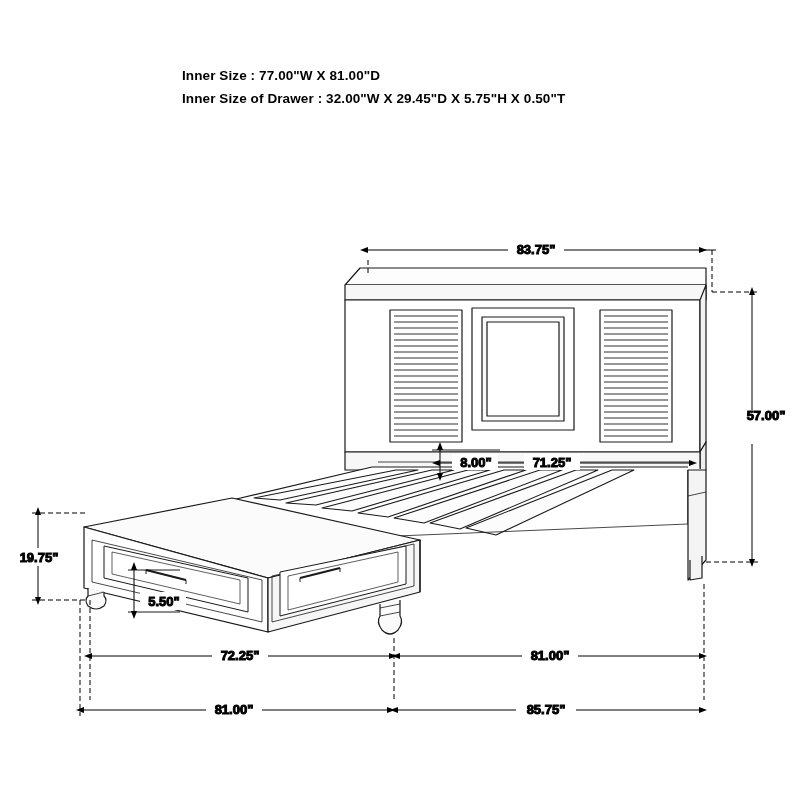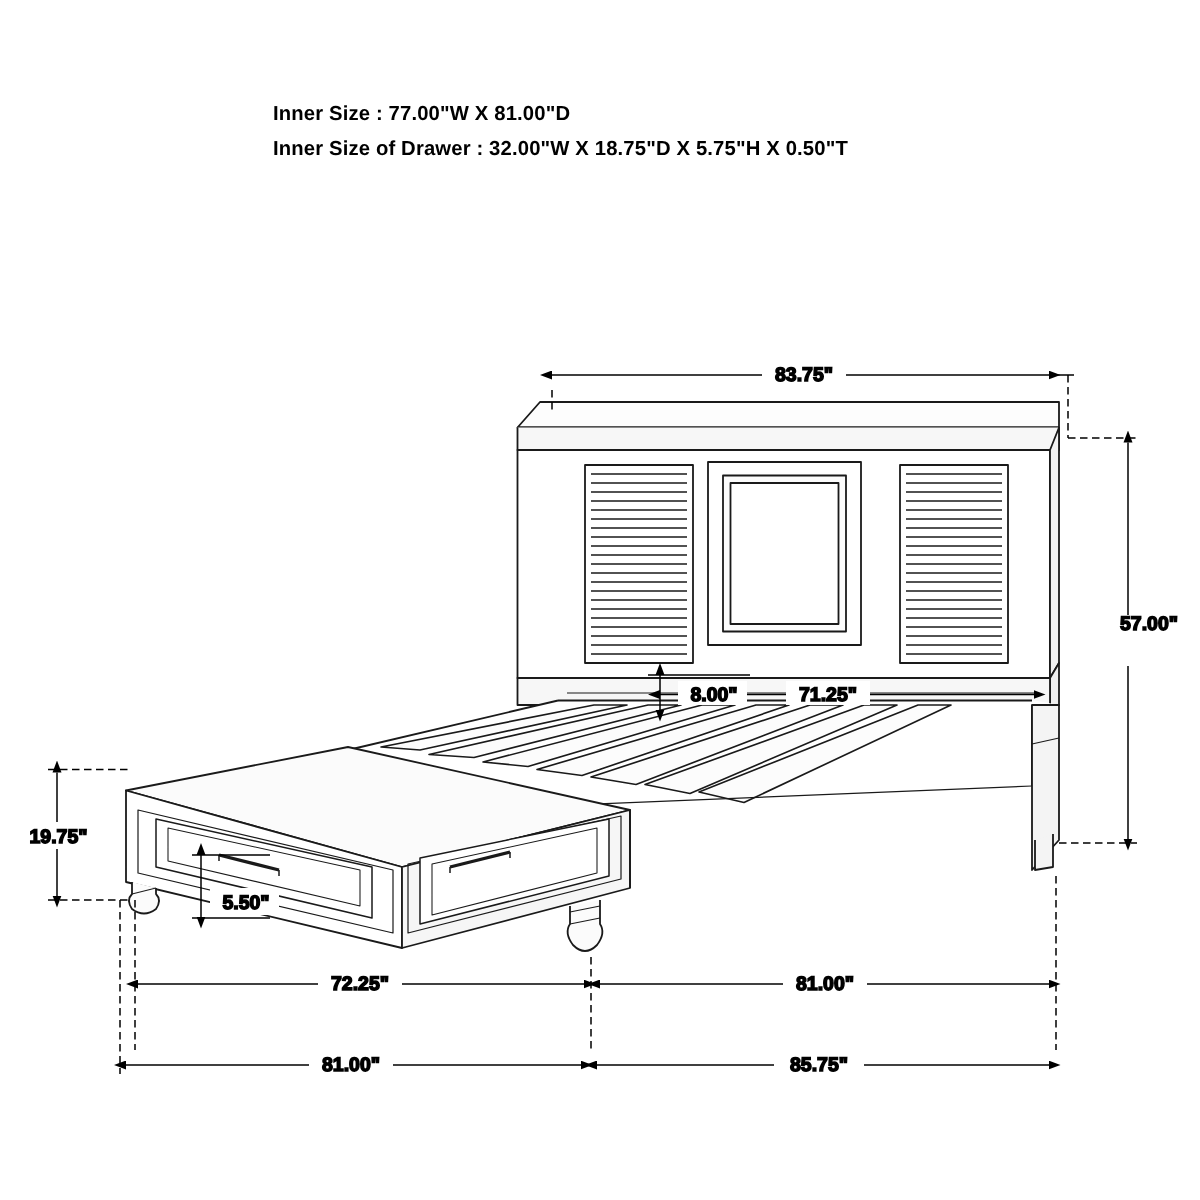--- a/index.html
+++ b/index.html
@@ -45,21 +45,21 @@
     fill: #000000;
   }
 </style>
 </head>
 <body>
 
 <div id="diagram-root">
 
   <div class="note-block">
     <span class="note-line">Inner Size : 77.00"W X 81.00"D</span>
-    <span class="note-line">Inner Size of Drawer : 32.00"W X 18.75"D X 5.75"H X 0.50"T</span>
+    <span class="note-line">Inner Size of Drawer : 32.00"W X 29.45"D X 5.75"H X 0.50"T</span>
   </div>
 
   <svg width="800" height="800" viewBox="0 0 800 800">
     <defs>
       <marker id="arrowStart" markerWidth="9" markerHeight="9" refX="8" refY="3" orient="auto">
         <path d="M8,0 L0,3 L8,6 z" fill="#000"></path>
       </marker>
       <marker id="arrowEnd" markerWidth="9" markerHeight="9" refX="1" refY="3" orient="auto">
         <path d="M0,0 L8,3 L0,6 z" fill="#000"></path>
       </marker>

